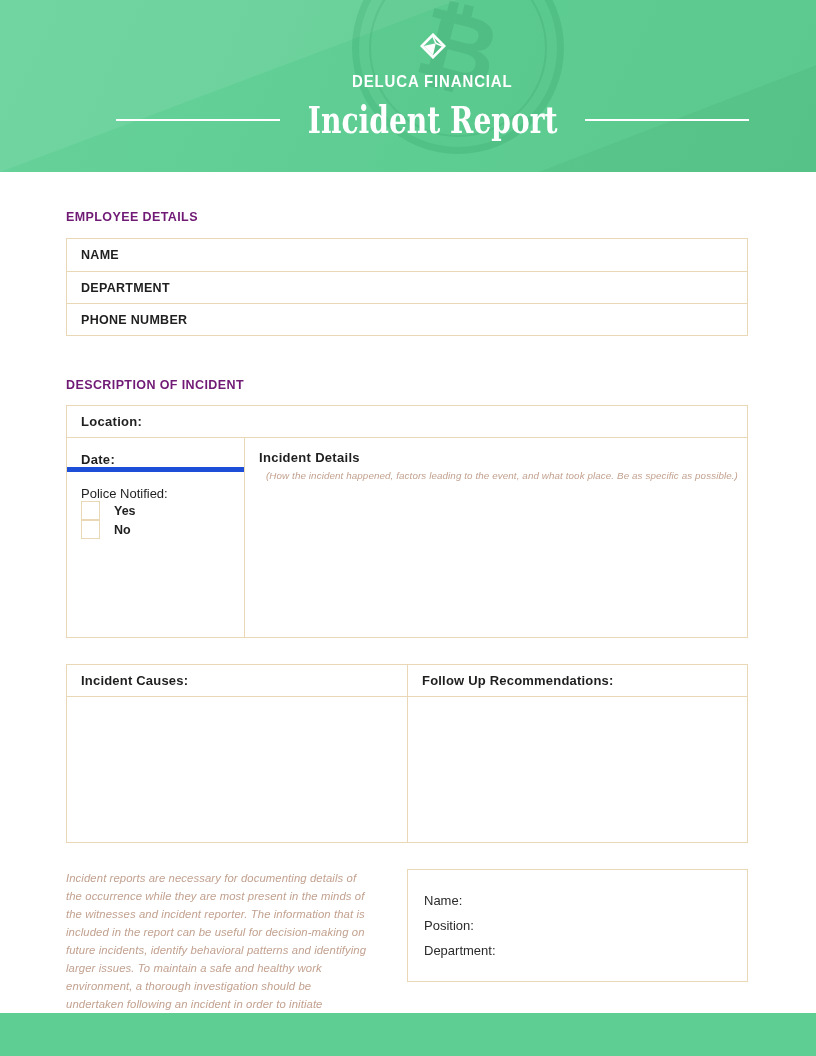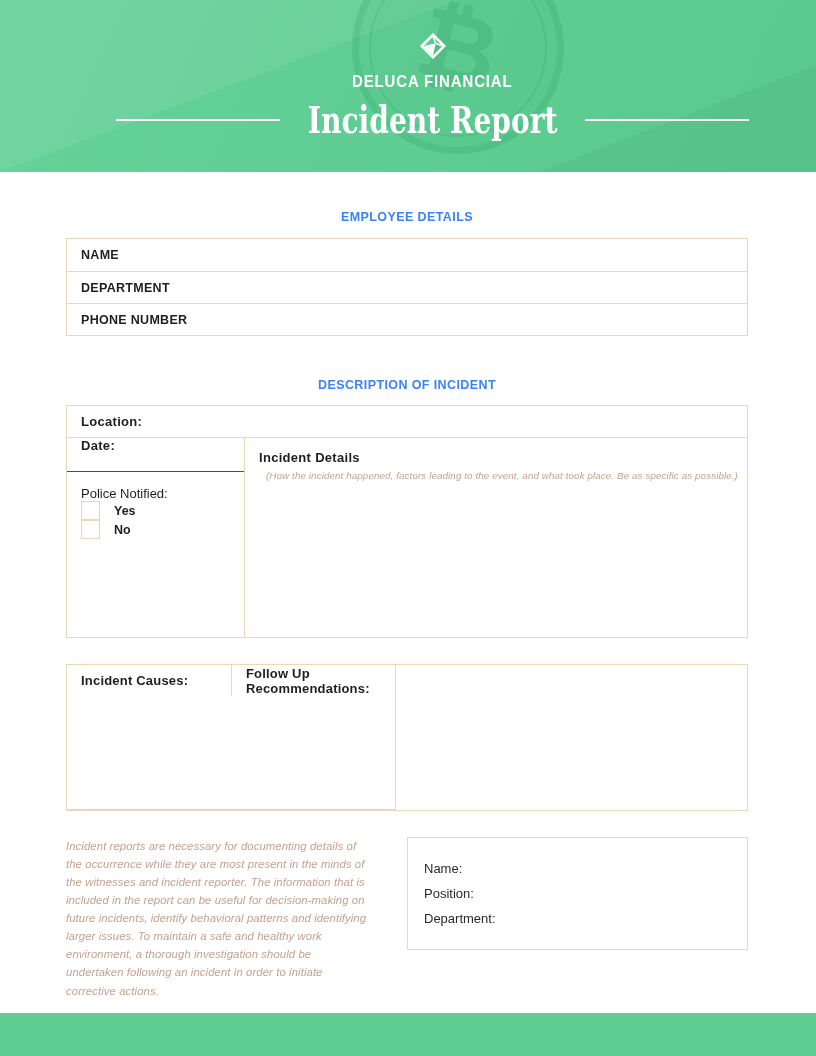--- a/index.html
+++ b/index.html
@@ -86,22 +86,21 @@
     transform: scaleX(0.74);
     margin: 0 -38px;
   }
 
   
   .main { padding: 0 68px 0 66px; }
   .section-heading {
     font-size: 12.5px;
     font-weight: bold;
     letter-spacing: 0.4px;
-    color: #3b82f6;
-    text-align: center;
+    color: #701a75;
   }
   .h-employee { margin-top: 38px; }
   .h-description { margin-top: 42px; }
 
   .tan-border { border: 1px solid #e9d7b5; }
 
   
   .emp-table { margin-top: 14px; }
   .emp-row {
     height: 32px;
@@ -127,23 +126,23 @@
     border-bottom: 1px solid #e9d7b5;
   }
   .desc-grid { display: flex; height: 199px; }
   .desc-left {
     width: 178px;
     border-right: 1px solid #e9d7b5;
     display: flex; flex-direction: column;
   }
   .dl-row {
     height: 34px;
-    display: flex; align-items: flex-start;
+    display: flex; align-items: flex-end;
     padding-left: 14px;
-    border-bottom: 1px solid #1d4ed8;
+    border-bottom: 5px solid #1d4ed8;
   }
   .police-area { padding: 14px 0 0 14px; flex: 1; }
   .police-label { font-size: 13px; font-weight: normal; color: #1f1f1f; }
   .check-row { display: flex; align-items: center; margin-top: 0; }
   .checkbox {
     width: 19px; height: 19px;
     border: 1px solid #e9d7b5;
     background: #ffffff;
     flex: 0 0 auto;
   }
@@ -154,21 +153,21 @@
   .details-note {
     margin-top: 5px;
     font-size: 9.8px;
     font-style: italic;
     color: #c2a18f;
     letter-spacing: 0.1px;
     margin-left: 7px;
   }
 
   
-  .causes-table { margin-top: 26px; display: flex; flex-direction: row; }
+  .causes-table { margin-top: 26px; display: flex; flex-direction: column; }
   .causes-head { display: flex; border-bottom: 1px solid #e9d7b5; }
   .causes-body { display: flex; height: 145px; }
   .c-col { width: 50%; }
   .c-col + .c-col { border-left: 1px solid #e9d7b5; }
   .c-head-cell {
     height: 31px;
     display: flex; align-items: center;
     padding-left: 14px;
     font-size: 13px; font-weight: bold; color: #1f1f1f;
     letter-spacing: 0.2px;

